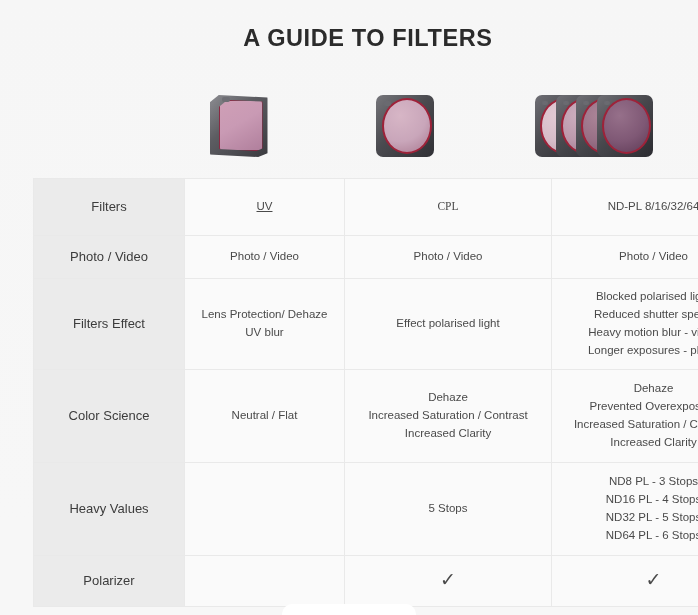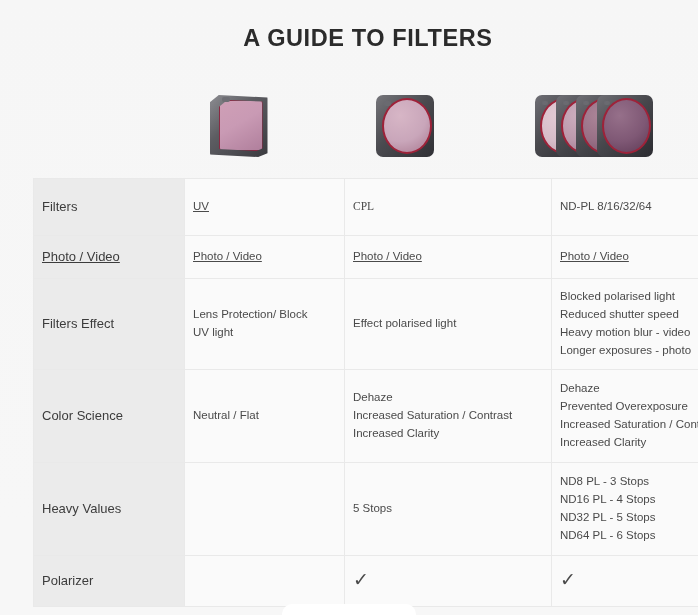--- a/index.html
+++ b/index.html
@@ -158,36 +158,37 @@
     top: 178px;
     width: 654px;
     border-collapse: collapse;
     table-layout: fixed;
   }
   .table td {
     border: 1px solid #e9e9e9;
     background: #fafafa;
     color: #4a4a4a;
     font-size: 11.5px;
+    text-align: center;
     vertical-align: middle;
     line-height: 1.55;
     padding: 6px 8px;
   }
   .table td.rowlabel {
     background: #ebebeb;
     color: #3c3c3c;
     font-size: 13px;
     width: 134px;
   }
   .col-uv  { width: 143px; text-decoration: underline; }
   .col-cpl { width: 190px; font-family: Liberation Serif, serif; }
   .col-nd  { width: 187px; }
 
   .r-head td  { height: 44px; }
-  .r-pv td    { height: 30px; text-decoration: underline; }
+  .r-pv td    { height: 30px; }
   .r-fx td    { height: 78px; }
   .r-cs td    { height: 80px; }
   .r-sv td    { height: 80px; }
   .r-pol td   { height: 38px; }
 
   .check {
     display: inline-block;
     color: #4a4a4a;
     font-size: 19px;
     line-height: 1;
@@ -268,22 +269,22 @@
       <tr class="r-pv">
         <td class="rowlabel">Photo / Video</td>
         <td>Photo / Video</td>
         <td>Photo / Video</td>
         <td>Photo / Video</td>
       </tr>
 
       <tr class="r-fx">
         <td class="rowlabel">Filters Effect</td>
         <td class="cell-lines">
-            <span>Lens Protection/ Block</span>
-            <span>UV light</span>
+            <span>Lens Protection/ Dehaze</span>
+            <span>UV blur</span>
           </td>
         <td class="cell-lines">
             <span>Effect polarised light</span>
           </td>
         <td class="cell-lines">
             <span>Blocked polarised light</span>
             <span>Reduced shutter speed</span>
             <span>Heavy motion blur - video</span>
             <span>Longer exposures - photo</span>
           </td>

